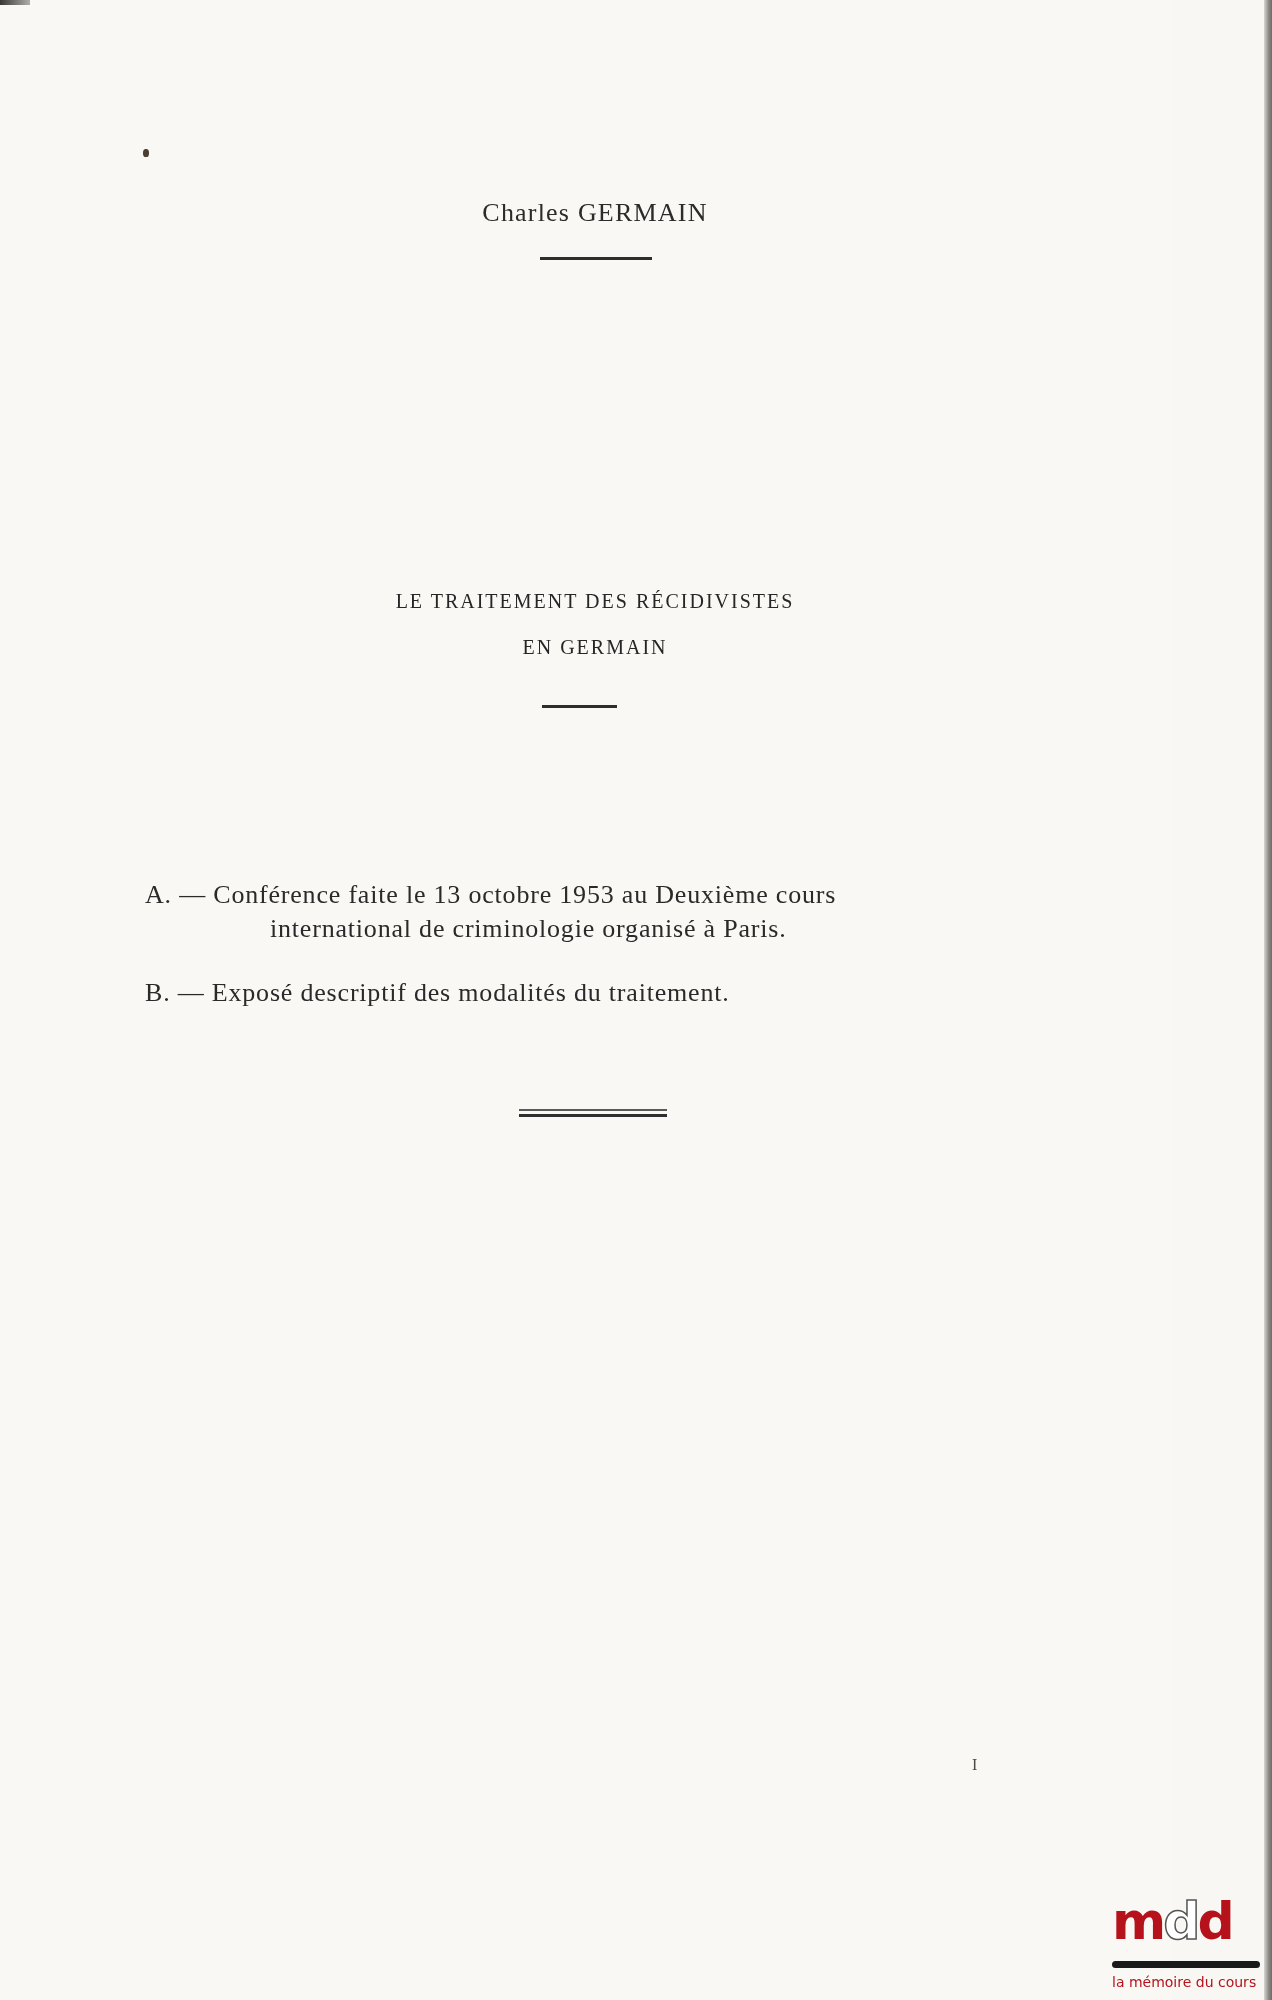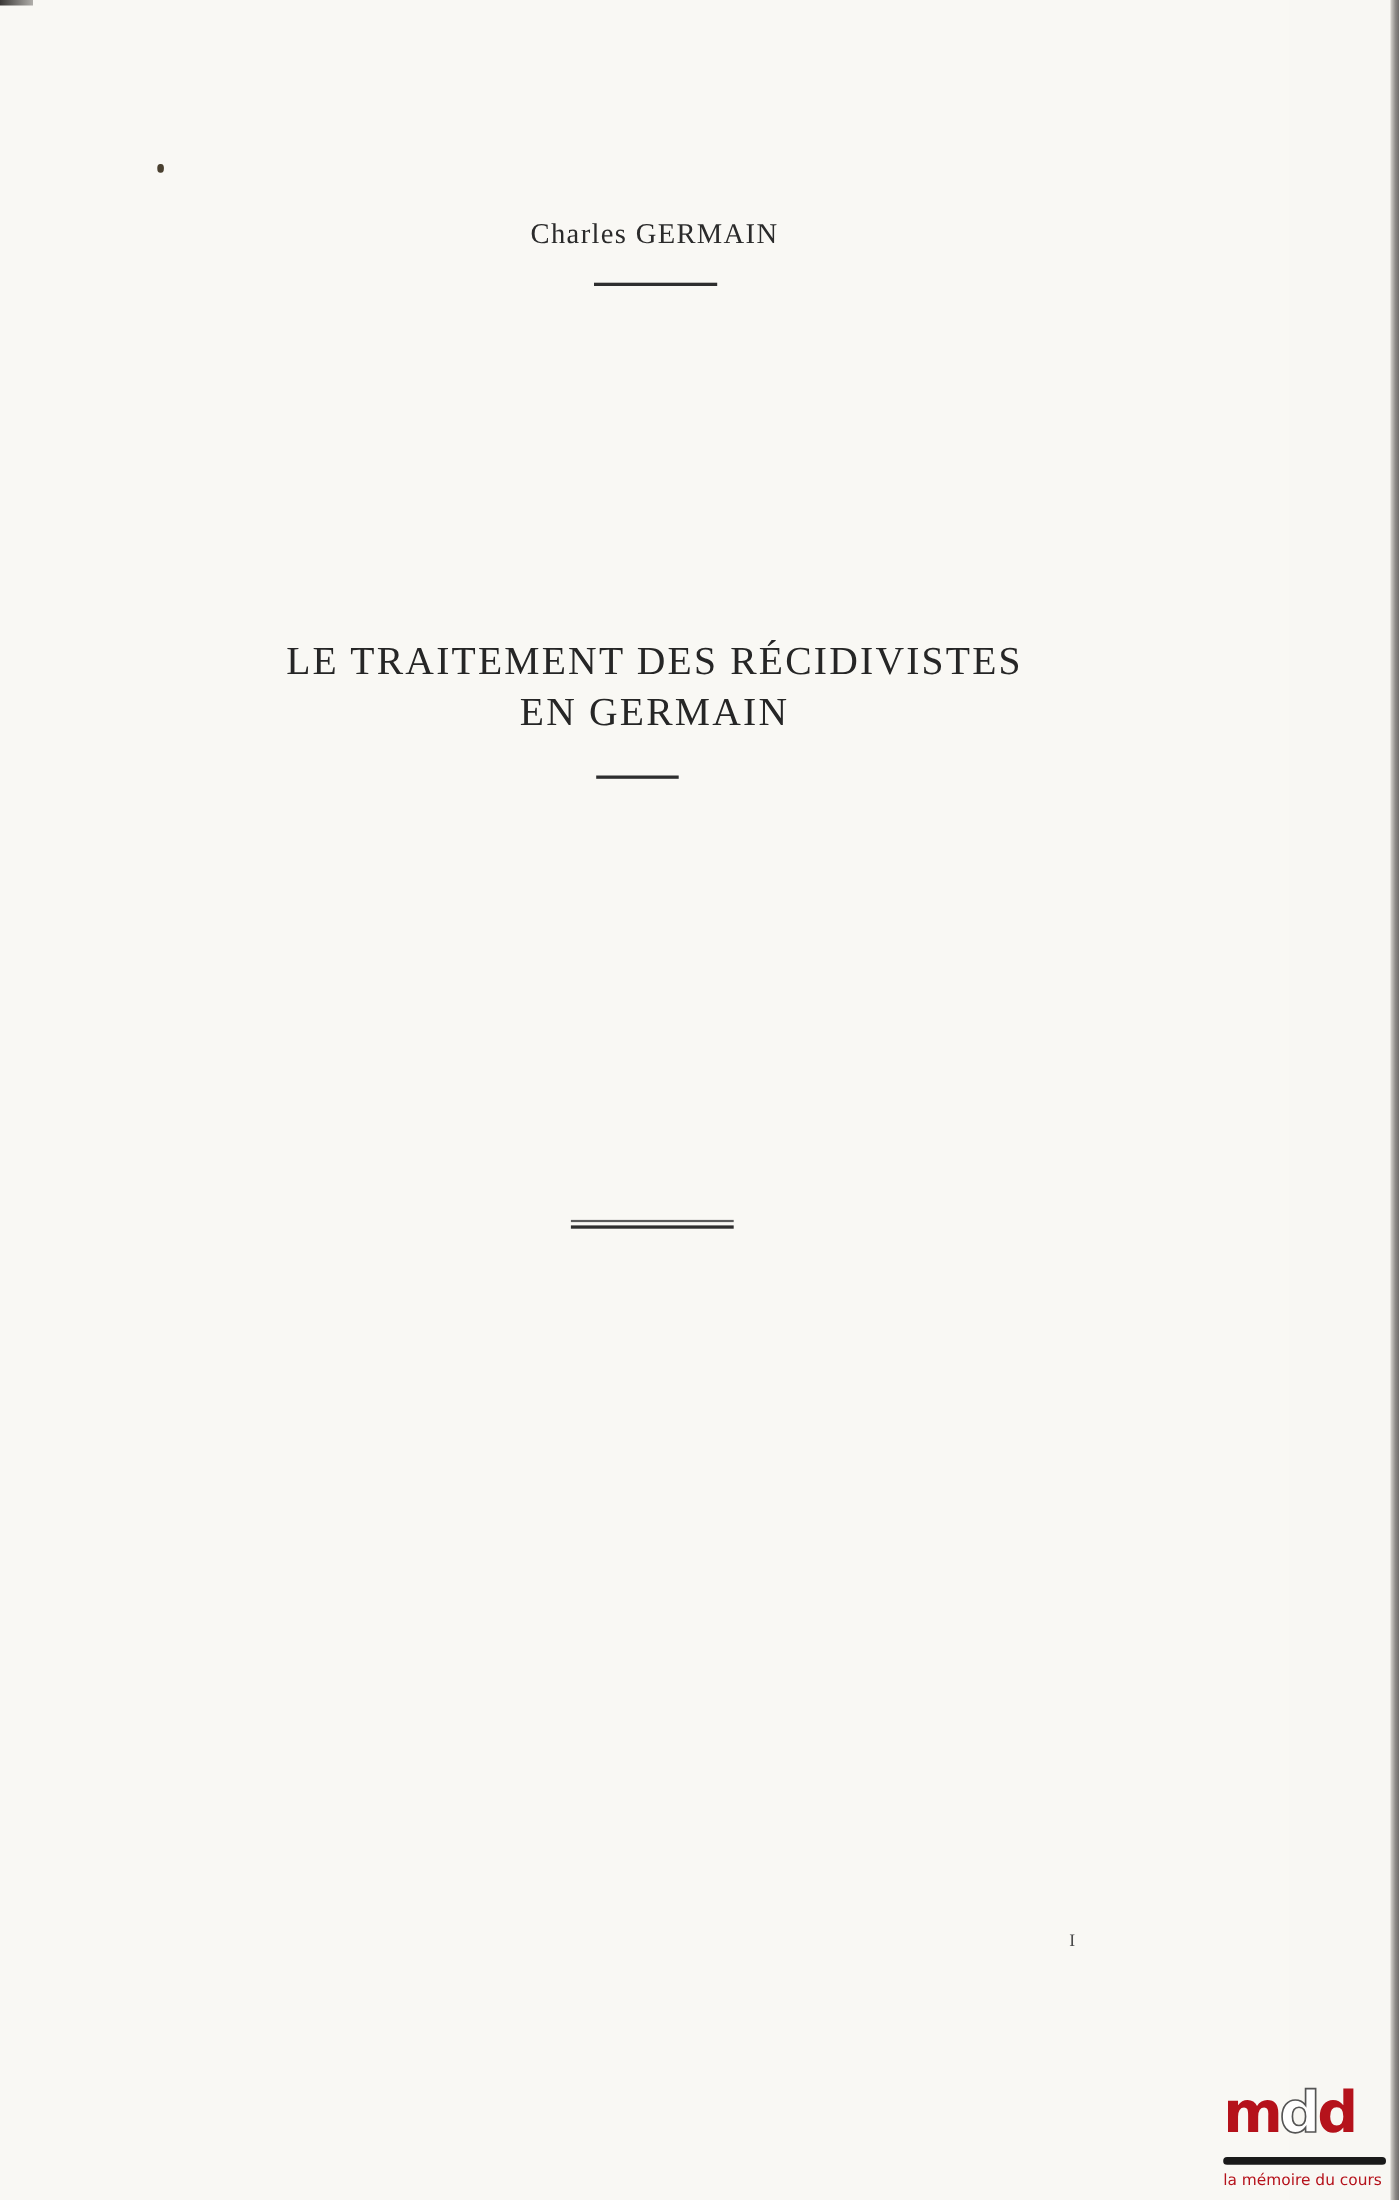--- a/index.html
+++ b/index.html
@@ -55,21 +55,21 @@
     position: absolute;
     height: 3px;
     background: #2e2e2e;
   }
   .rule1 { left: 540px; width: 112px; top: 257px; }
   .title {
     position: absolute;
     left: 0; width: 1190px;
     top: 578px;
     text-align: center;
-    font-size: 36px;
+    font-size: 20px;
     line-height: 46px;
     letter-spacing: 2px;
     color: #262626;
   }
   .rule2 { left: 542px; width: 75px; top: 705px; }
   .items {
     position: absolute;
     left: 145px;
     top: 878px;
     width: 950px;
@@ -138,20 +138,29 @@
 
   <div class="author">Charles GERMAIN</div>
   <div class="rule rule1"></div>
 
   <div class="title">
     <div>LE TRAITEMENT DES RÉCIDIVISTES</div>
     <div>EN GERMAIN</div>
   </div>
   <div class="rule rule2"></div>
 
+  <div class="items">
+    <div class="item item-a">
+      <span class="item-a-line1">A. — Conférence faite le 13 octobre 1953 au Deuxième cours</span>
+      <span class="item-a-line2">international de criminologie organisé à Paris.</span>
+    </div>
+    <div class="item item-b">
+      <span>B. — Exposé descriptif des modalités du traitement.</span>
+    </div>
+  </div>
 
   <div class="double-rule">
     <div class="l1"></div>
     <div class="gap"></div>
     <div class="l2"></div>
   </div>
 
   <div class="page-number">I</div>
 </div>
 

